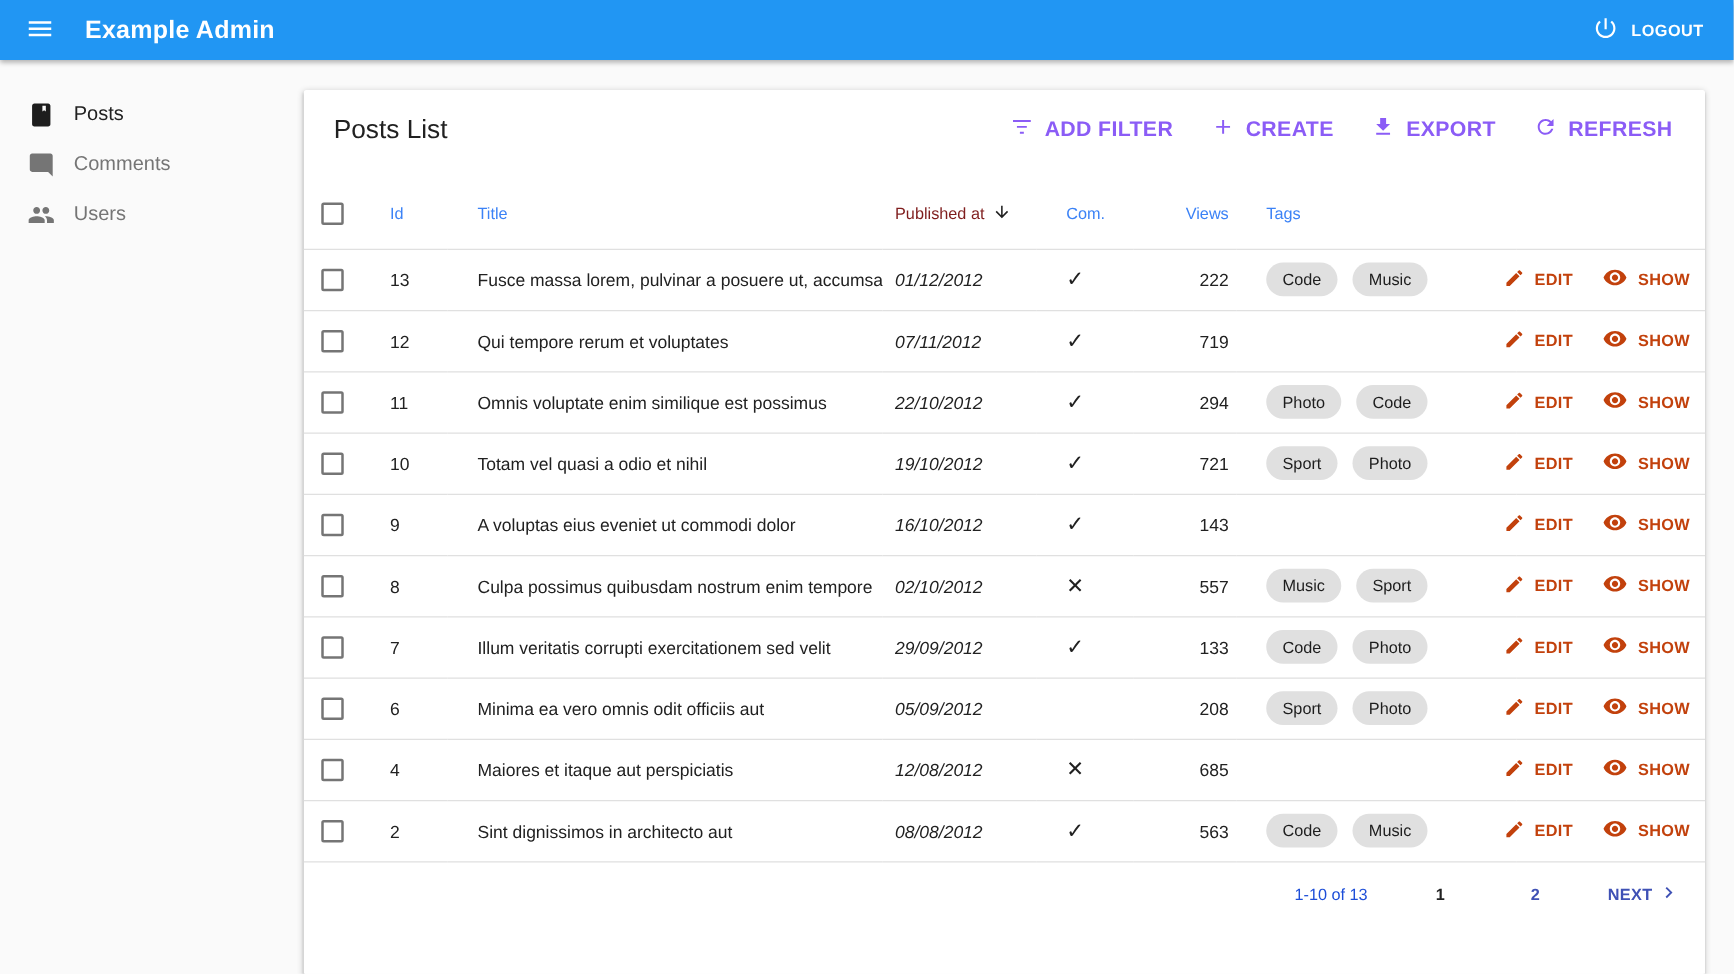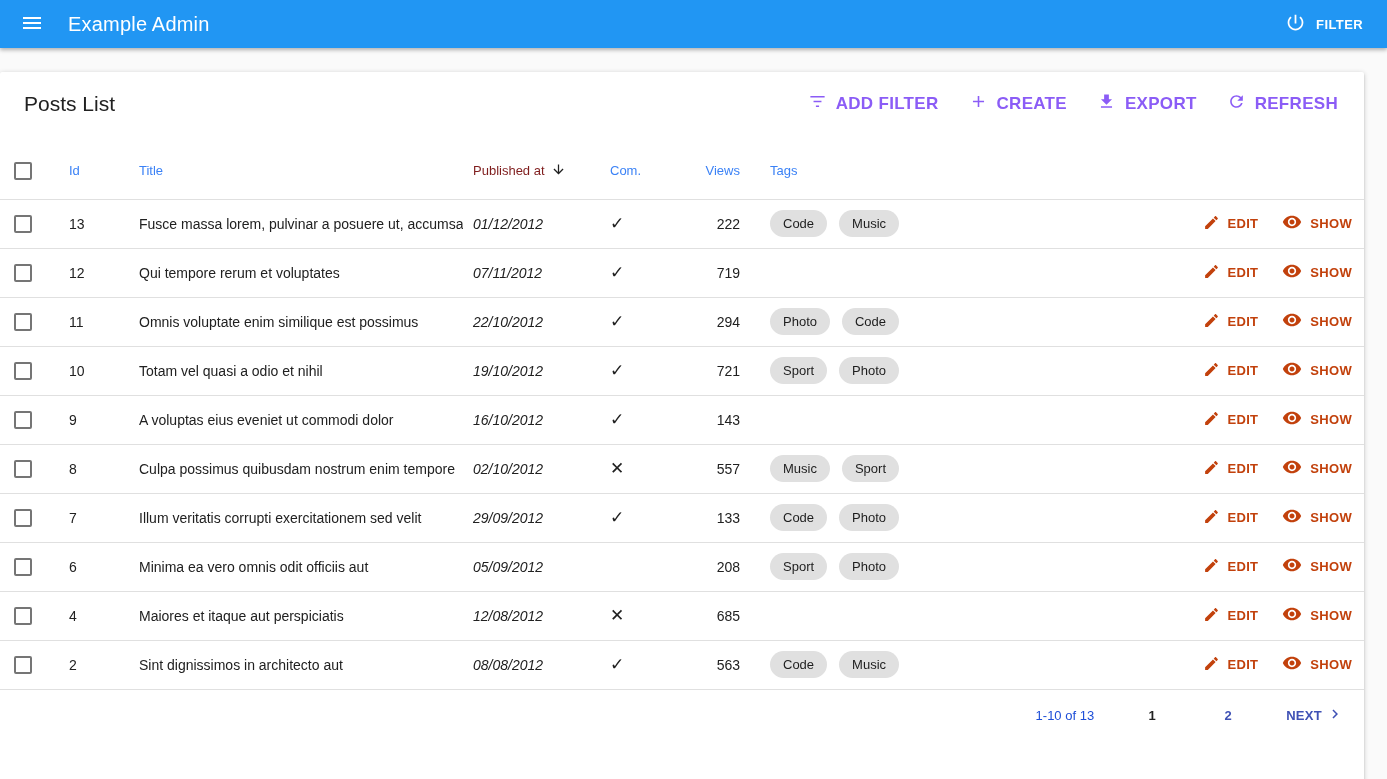--- a/index.html
+++ b/index.html
@@ -4,21 +4,21 @@
 <style>
   * { box-sizing: border-box; margin: 0; padding: 0; }
   html, body { width: 1387px; height: 779px; overflow: hidden; background: #fafafa;
     font-family: "Liberation Sans", sans-serif; color: rgba(0,0,0,0.87); }
 
   
   .appbar { height: 48px; background: #2196f3; display: flex; align-items: center;
     padding: 0 24px 0 12px; box-shadow: 0 2px 4px rgba(0,0,0,0.3); position: relative; z-index: 5; color:#fff; }
   .menu-btn { width: 40px; height: 40px; background: none; border: none; color: #fff; cursor: pointer;
     display: flex; align-items: center; justify-content: center; }
-  .appbar-title { font-size: 20px; font-weight: normal; margin-left: 16px; letter-spacing: .2px; }
+  .appbar-title { font-size: 20px; font-weight: bold; margin-left: 16px; letter-spacing: .2px; }
   .appbar-spacer { flex: 1; }
   .logout-btn { display: flex; align-items: center; gap: 10px; background: none; border: none; color: #fff;
     font-family: inherit; font-size: 13px; font-weight: bold; letter-spacing: .4px; cursor: pointer; }
 
   
   .layout { display: flex; height: 731px; }
   .sidebar { width: 243px; flex: none; padding-top: 24px; }
   .side-item { display: flex; align-items: center; height: 40px; padding-left: 22px; gap: 15px;
     cursor: pointer; font-size: 16px; color: #757575; }
   .side-item .s-icon { width: 22px; height: 22px; color: #757575; flex: none; }
@@ -93,26 +93,52 @@
     </span>
   </button>
   <div class="appbar-title">Example Admin</div>
   <div class="appbar-spacer"></div>
   <button class="logout-btn">
     <span>
       <svg width="21" height="21" viewBox="0 0 24 24" fill="currentColor">
           <path d="M13 3h-2v10h2V3zm4.83 2.17l-1.42 1.42C17.99 7.86 19 9.81 19 12c0 3.87-3.13 7-7 7s-7-3.13-7-7c0-2.19 1.01-4.14 2.58-5.42L6.17 5.17C4.23 6.82 3 9.26 3 12c0 4.97 4.03 9 9 9s9-4.03 9-9c0-2.74-1.23-5.18-3.17-6.83z"></path>
         </svg>
     </span>
-    <span>FILTER</span>
+    <span>LOGOUT</span>
   </button>
 </header>
 
 <div class="layout">
 
+  <nav class="sidebar">
+    <div class="side-item active">
+      <span class="s-icon">
+        <svg width="22" height="22" viewBox="0 0 24 24" fill="currentColor">
+            <path d="M18 2H6c-1.1 0-2 .9-2 2v16c0 1.1.9 2 2 2h12c1.1 0 2-.9 2-2V4c0-1.1-.9-2-2-2zm-5 2h3v5l-1.5-1.12L13 9V4z"></path>
+          </svg>
+      </span>
+      <span>Posts</span>
+    </div>
+    <div class="side-item">
+      <span class="s-icon">
+        <svg width="22" height="22" viewBox="0 0 24 24" fill="currentColor">
+            <path d="M21.99 4c0-1.1-.89-2-1.99-2H4c-1.1 0-2 .9-2 2v12c0 1.1.9 2 2 2h14l4 4-.01-18z"></path>
+          </svg>
+      </span>
+      <span>Comments</span>
+    </div>
+    <div class="side-item">
+      <span class="s-icon">
+        <svg width="22" height="22" viewBox="0 0 24 24" fill="currentColor">
+            <path d="M16 11c1.66 0 2.99-1.34 2.99-3S17.66 5 16 5c-1.66 0-3 1.34-3 3s1.34 3 3 3zm-8 0c1.66 0 2.99-1.34 2.99-3S9.66 5 8 5C6.34 5 5 6.34 5 8s1.34 3 3 3zm0 2c-2.33 0-7 1.17-7 3.5V19h14v-2.5c0-2.33-4.67-3.5-7-3.5zm8 0c-.29 0-.62.02-.97.05 1.16.84 1.97 1.97 1.97 3.45V19h6v-2.5c0-2.33-4.67-3.5-7-3.5z"></path>
+          </svg>
+      </span>
+      <span>Users</span>
+    </div>
+  </nav>
 
   <main class="content">
     <div class="card">
 
       <div class="card-top">
         <h1 class="page-title">Posts List</h1>
         <div class="top-actions">
           <button class="flat-btn">
             <span>
               <svg width="19" height="19" viewBox="0 0 24 24" fill="currentColor">

